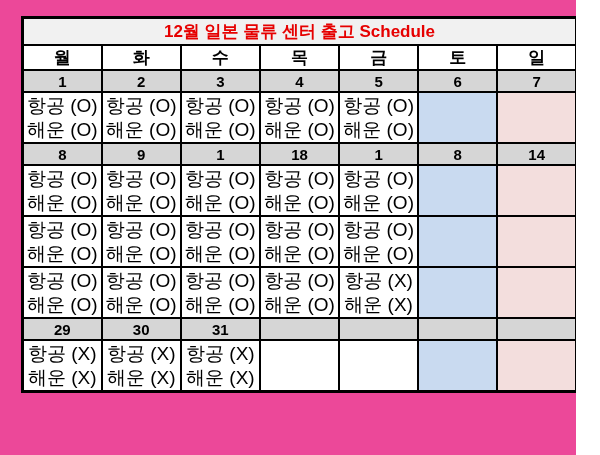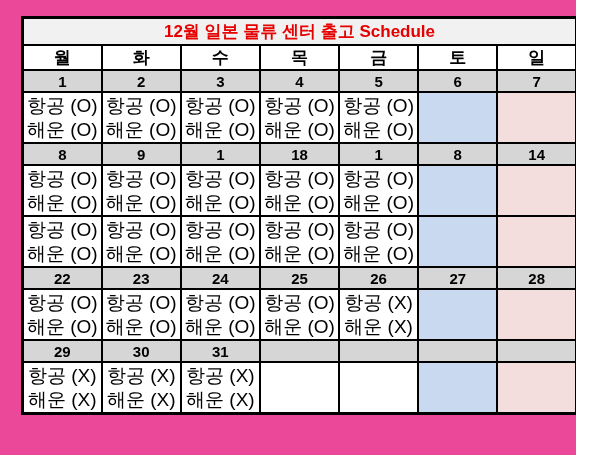--- a/index.html
+++ b/index.html
@@ -178,29 +178,20 @@
             <div class="schedule-line">항공 (O)</div>
             <div class="schedule-line">해운 (O)</div>
           </td>
           <td class="schedule-cell">
             <div class="schedule-line">항공 (O)</div>
             <div class="schedule-line">해운 (O)</div>
           </td>
           <td class="schedule-cell fill-sat"></td>
           <td class="schedule-cell fill-sun"></td>
         </tr>
-        <tr class="date-row">
-          <td class="date-cell">22</td>
-          <td class="date-cell">23</td>
-          <td class="date-cell">24</td>
-          <td class="date-cell">25</td>
-          <td class="date-cell">26</td>
-          <td class="date-cell txt-blue">27</td>
-          <td class="date-cell txt-red">28</td>
-        </tr>
         <tr class="content-row">
           <td class="schedule-cell">
             <div class="schedule-line">항공 (O)</div>
             <div class="schedule-line">해운 (O)</div>
           </td>
           <td class="schedule-cell">
             <div class="schedule-line">항공 (O)</div>
             <div class="schedule-line">해운 (O)</div>
           </td>
           <td class="schedule-cell">

